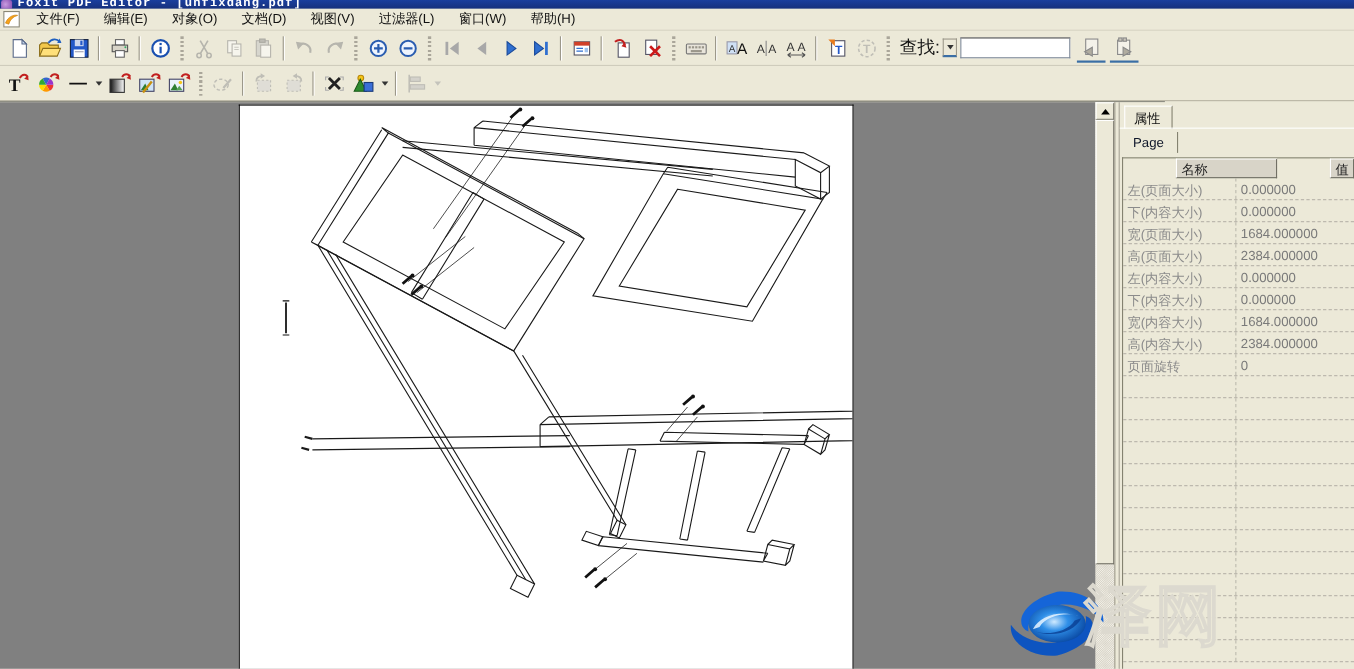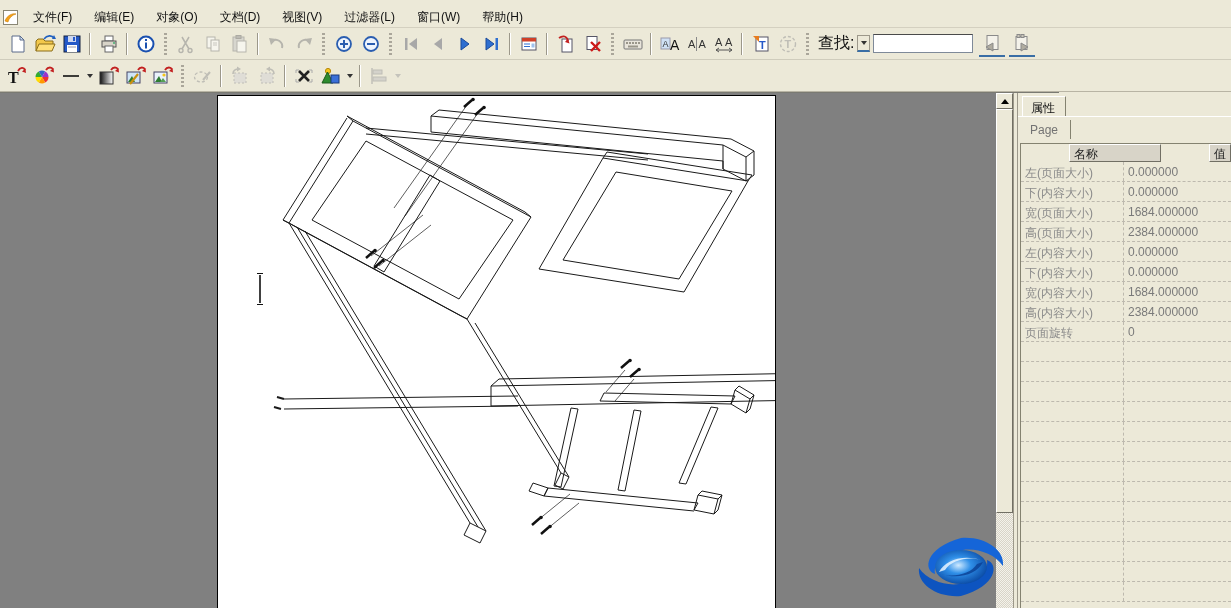--- a/index.html
+++ b/index.html
@@ -57,21 +57,21 @@
   .scroll-thumb { position:absolute; left:0; top:16px; width:17px; height:404px; background:#ece9d8;
     border:1px solid #fff; border-right-color:#716f64; border-bottom-color:#716f64; }
   .splitter { position:absolute; left:1013px; top:0; width:5px; height:516px; background:#ece9d8;
     border-left:1px solid #9c988a; border-right:1px solid #9c988a; }
 
   
   .panel { position:absolute; left:1018px; top:0; width:213px; height:516px; background:#ece9d8; }
   .panel-title { position:absolute; left:4px; top:3px; height:21px; padding:3px 10px 0 8px; font-size:12px; color:#111;
     background:#ece9d8; border:1px solid #fff; border-right-color:#848270; border-bottom:none; }
   .panel-title-strip { position:absolute; left:0; top:23px; width:213px; height:1px; background:#fff; }
-  .page-tab { position:absolute; left:4px; top:27px; height:19px; padding:3px 12px 0 8px; font-size:12px; color:#737373;
+  .page-tab { position:absolute; left:4px; top:27px; height:19px; padding:3px 12px 0 8px; font-size:12px; color:#0f172a;
     background:#ece9d8; border-right:1px solid #848270; }
   .prop-grid { position:absolute; left:2px; top:50px; width:211px; height:466px; background:#ece9d8; overflow:hidden;
     border-left:1px solid #848270; border-top:1px solid #848270; }
   .pg-head { display:flex; height:18px; }
   .pg-head div { background:#d8d4c8; border-top:1px solid #fff; border-left:1px solid #fff;
     border-right:1px solid #716f64; border-bottom:1px solid #716f64; font-size:12px; color:#222; padding:1px 4px;margin-left:48px; }
   .pg-head .c1 { width:103px; } .pg-head .c2 { flex:1; }
   .pg-row { display:flex; height:20px; border-bottom:1px dashed #bdb9ae; }
   .pg-row .c1 { width:103px; padding:3px 4px 0 4px; font-size:12px; color:#8b8b8b; border-right:1px dashed #bdb9ae; overflow:hidden; white-space:nowrap; }
   .pg-row .c2 { flex:1; padding:3px 4px 0 4px; font-size:12px; color:#7a7a7a; overflow:hidden; white-space:nowrap; }
@@ -83,20 +83,24 @@
     font-family:"Liberation Sans","DejaVu Sans",sans-serif; }
 
   svg.ic { display:block; }
   .dis { filter:grayscale(1) opacity(.55); }
 </style>
 </head>
 <body>
 
 <div class="app">
 
+  <div class="titlebar">
+    <div class="tb-ico"></div>
+    <div class="tb-text">Foxit PDF Editor - [unfixdang.pdf]</div>
+  </div>
 
   <div class="menubar">
     <div class="mdi-ico">
       <svg class="ic" width="13" height="13" viewBox="0 0 13 13">
         <path d="M1,10 C3,4 9,2 12,3 C8,4 5,7 4,11 Z" fill="#f6a21a" stroke="#c97d07" stroke-width="0.6"></path>
       </svg>
     </div>
     <span class="menu-item">文件(F)</span>
     <span class="menu-item">编辑(E)</span>
     <span class="menu-item">对象(O)</span>
@@ -626,14 +630,15 @@
             <stop offset="1" stop-color="#0846a0"></stop>
         </radialGradient>
       </defs>
       <path d="M46,2 C70,0 90,14 88,30 C80,18 62,12 48,14 C30,16 18,26 20,38 C8,34 10,12 46,2 Z" fill="#1565d8"></path>
       <path d="M46,60 C22,62 2,48 4,32 C12,44 30,50 44,48 C62,46 74,36 72,24 C84,28 82,50 46,60 Z" fill="#0d54c0"></path>
       <ellipse cx="46" cy="31" rx="26" ry="17" fill="url(#wmg)"></ellipse>
       <path d="M24,36 C30,24 48,18 66,24 C54,20 36,24 30,34 Z" fill="#e8f4ff" opacity="0.85"></path>
       <path d="M68,26 C62,38 44,44 26,38 C38,42 56,38 62,28 Z" fill="#0a3f92" opacity="0.8"></path>
     </svg>
   </div>
+  <div class="wm-text">泽网</div>
 
 </div>
 
 </body></html>

